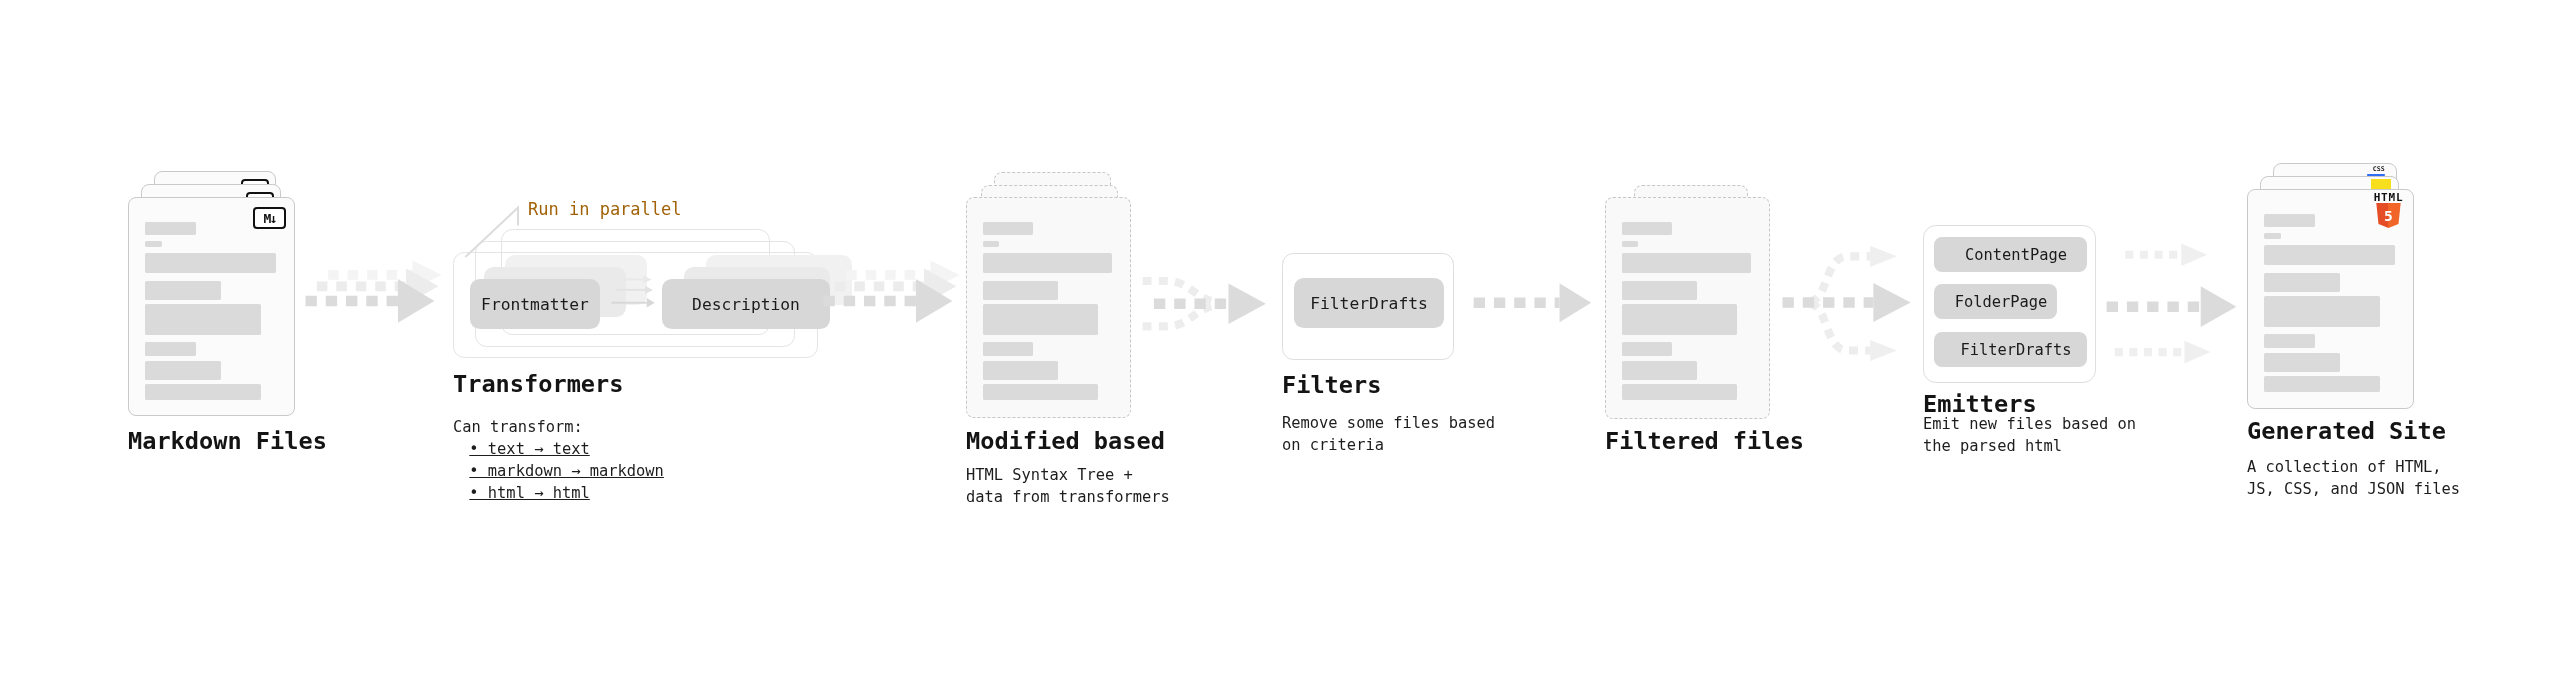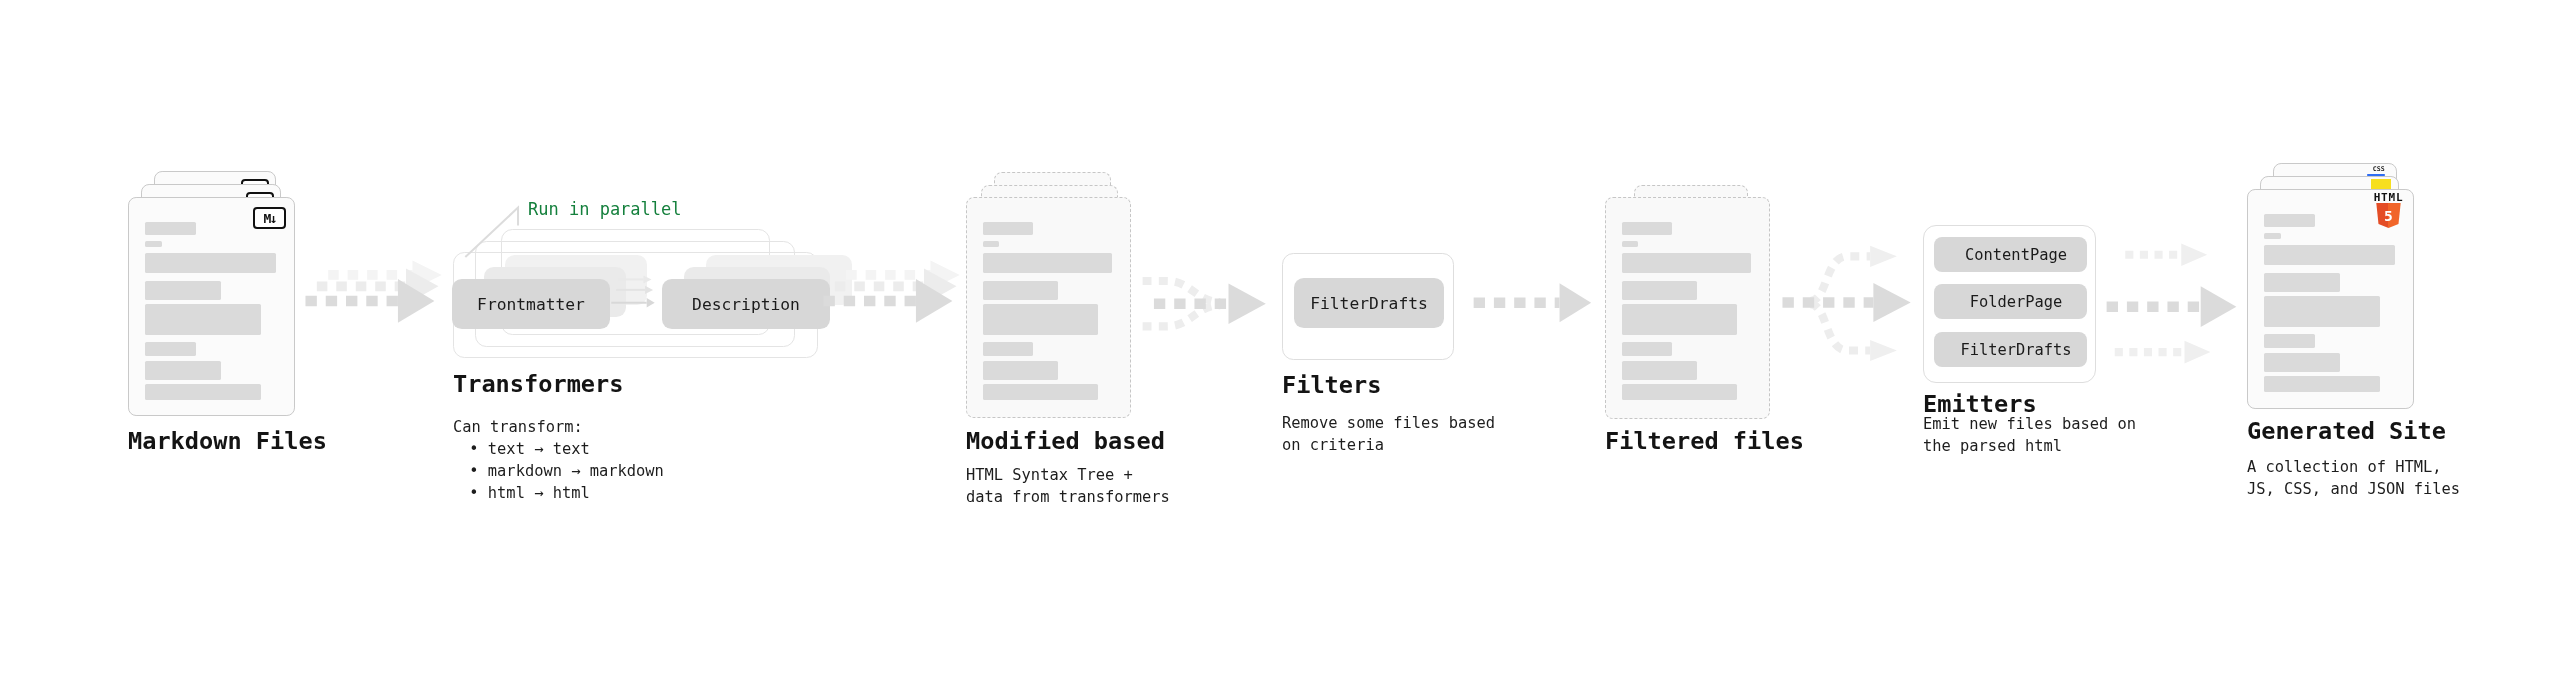--- a/index.html
+++ b/index.html
@@ -28,22 +28,22 @@
     display: flex; align-items: center; justify-content: center;
     font-size: 16.3px; color: #1b1b1b; white-space: nowrap;
   }
   .pill.ghost1 { background: #eaeaea; }
   .pill.ghost2 { background: #f1f1f1; }
   .pill.em { font-size: 15.4px; border-radius: 8.1px; padding-left: 11px; }
   .box { position: absolute; background: #ffffff; border: 1.6px solid #dedede; border-radius: 11.4px; }
   
   .h { position: absolute; font-size: 23.6px; font-weight: 700; color: #141414; white-space: nowrap; }
   .sub { position: absolute; font-size: 15.4px; line-height: 22px; color: #1d1d1d; white-space: nowrap; }
-  .sub .indent { padding-left: 16.3px; }
-  .note { position: absolute; font-size: 17px; color: #15803d; white-space: nowrap; }
+  .sub .indent { padding-left: 16.3px; text-decoration: underline; }
+  .note { position: absolute; font-size: 17px; color: #a16207; white-space: nowrap; }
   svg.arrow { position: absolute; overflow: visible; }
   
   .css-badge { position: absolute; top: 1.6px; right: 11.4px; width: 18px; text-align: right; }
   .css-badge .css-txt { font-size: 6.5px; font-weight: bold; color: #222; line-height: 7.3px; letter-spacing: 0; }
   .css-badge .css-bar { height: 2.8px; background: #2f6df2; margin-top: 0.8px; border-radius: 0.8px; }
   .js-badge { position: absolute; top: 2.4px; right: 7.3px; width: 19.5px; height: 9.8px; background: #f7df1e; }
   .h5-logo { position: absolute; top: 4.1px; right: 9px; width: 31px; text-align: center; }
   .h5-label { font-size: 11px; font-weight: bold; letter-spacing: 0.8px; color: #111; line-height: 8.1px; }
   .h5-shield {
     width: 24.4px; height: 25px; margin: 0.8px auto 0;
@@ -98,21 +98,21 @@
 
   <section>
     <div class="tcard" style="left:501px;top:229px;width:269px;height:106px"></div>
     <div class="tcard" style="left:475px;top:241px;width:320px;height:106px"></div>
     <div class="tcard" style="left:453px;top:252px;width:365px;height:106px"></div>
 
     <div class="pill ghost2" style="left:505px;top:255px;width:142px;height:50px"></div>
     <div class="pill ghost1" style="left:484px;top:267px;width:142px;height:50px"></div>
     <div class="pill ghost2" style="left:706px;top:255px;width:146px;height:50px"></div>
     <div class="pill ghost1" style="left:684px;top:267px;width:146px;height:50px"></div>
-    <div class="pill" style="left:452px;top:279px;width:158px;height:50px">Frontmatter</div>
+    <div class="pill" style="left:470px;top:279px;width:130px;height:50px">Frontmatter</div>
     <div class="pill" style="left:662px;top:279px;width:168px;height:50px">Description</div>
 
     <svg class="arrow" style="left:608px;top:273px" width="50" height="37" viewBox="0 0 62 46">
       <line x1="12" y1="8" x2="44" y2="8" stroke="#e9e9e9" stroke-width="2.5"></line>
         <polygon points="44,3 44,13 54,8" fill="#e9e9e9"></polygon>
       <line x1="10" y1="21" x2="46" y2="21" stroke="#e3e3e3" stroke-width="2.5"></line>
         <polygon points="46,16 46,26 56,21" fill="#e3e3e3"></polygon>
       <line x1="4" y1="37" x2="48" y2="37" stroke="#d8d8d8" stroke-width="2.5"></line>
         <polygon points="48,31 48,43 58,37" fill="#d8d8d8"></polygon>
     </svg>
@@ -206,21 +206,21 @@
     <polygon points="116,7 116,33 149,20" fill="#efefef"></polygon>
     <path d="M42,79 C64,79 60,136 88,136 H116" fill="none" stroke="#ededed" stroke-width="10" stroke-dasharray="11 9"></path>
     <polygon points="116,123 116,149 149,136" fill="#efefef"></polygon>
     <line x1="8" y1="77" x2="120" y2="77" stroke="#dbdbdb" stroke-width="13" stroke-dasharray="14 11"></line>
     <polygon points="120,53 120,101 166,77" fill="#dbdbdb"></polygon>
   </svg>
 
   <section>
     <div class="box" style="left:1923px;top:225px;width:173px;height:158px;border-radius:13px"></div>
     <div class="pill em" style="left:1934px;top:237px;width:153px;height:35px">ContentPage</div>
-    <div class="pill em" style="left:1934px;top:284px;width:153px;height:35px">FolderPage</div>
+    <div class="pill em" style="left:1934px;top:284px;width:123px;height:35px">FolderPage</div>
     <div class="pill em" style="left:1934px;top:332px;width:153px;height:35px">FilterDrafts</div>
     <div class="h" style="left:1923px;top:390px">Emitters</div>
     <div class="sub" style="left:1923px;top:413px">
       <div>Emit new files based on</div>
       <div>the parsed html</div>
     </div>
   </section>
 
   <svg class="arrow" style="left:2105px;top:236px" width="146" height="134" viewBox="0 0 180 165">
     <line x1="25" y1="23" x2="94" y2="23" stroke="#efefef" stroke-width="10" stroke-dasharray="10 8"></line>

